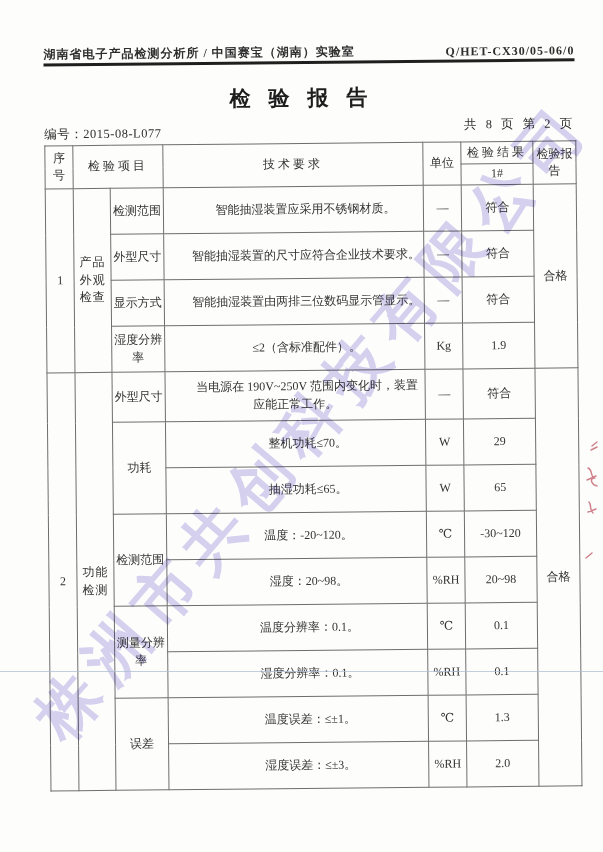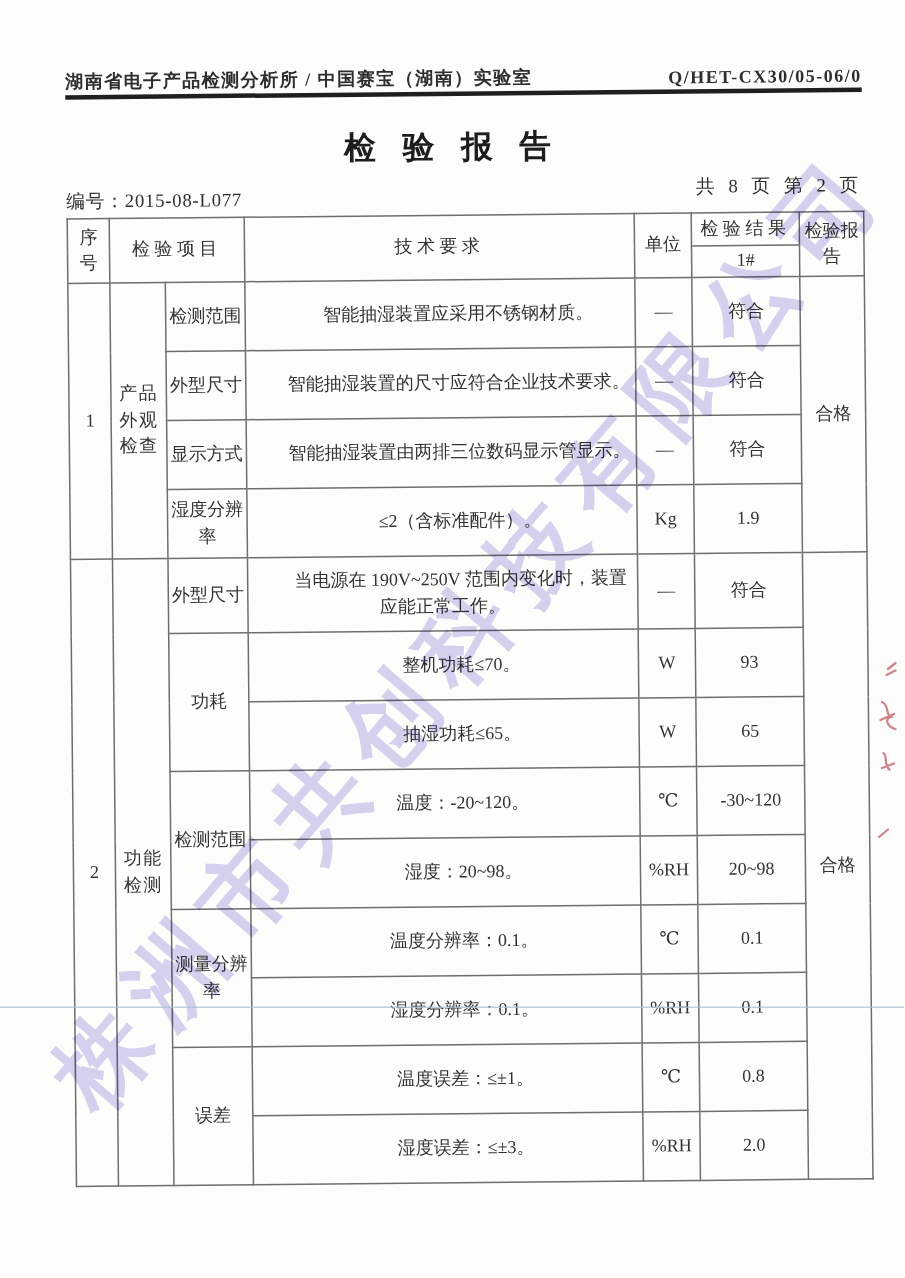--- a/index.html
+++ b/index.html
@@ -106,21 +106,21 @@
       <td>外型尺寸</td>
       <td class="req">当电源在 190V~250V 范围内变化时，装置应能正常工作。</td>
       <td>—</td>
       <td>符合</td>
       <td rowspan="9">合格</td>
     </tr>
     <tr class="r46">
       <td rowspan="2">功耗</td>
       <td class="req">整机功耗≤70。</td>
       <td>W</td>
-      <td>93</td>
+      <td>29</td>
     </tr>
     <tr class="r46">
       <td class="req">抽湿功耗≤65。</td>
       <td>W</td>
       <td>65</td>
     </tr>
     <tr class="r46">
       <td rowspan="2">检测范围</td>
       <td class="req">温度：-20~120。</td>
       <td>℃</td>
@@ -139,21 +139,21 @@
     </tr>
     <tr class="r46">
       <td class="req">湿度分辨率：0.1。</td>
       <td>%RH</td>
       <td>0.1</td>
     </tr>
     <tr class="r46">
       <td rowspan="2">误差</td>
       <td class="req">温度误差：≤±1。</td>
       <td>℃</td>
-      <td>0.8</td>
+      <td>1.3</td>
     </tr>
     <tr class="r46">
       <td class="req">湿度误差：≤±3。</td>
       <td>%RH</td>
       <td>2.0</td>
     </tr>
   </tbody>
     </table>
 
   <div class="watermark">株洲市共创科技有限公司</div>

